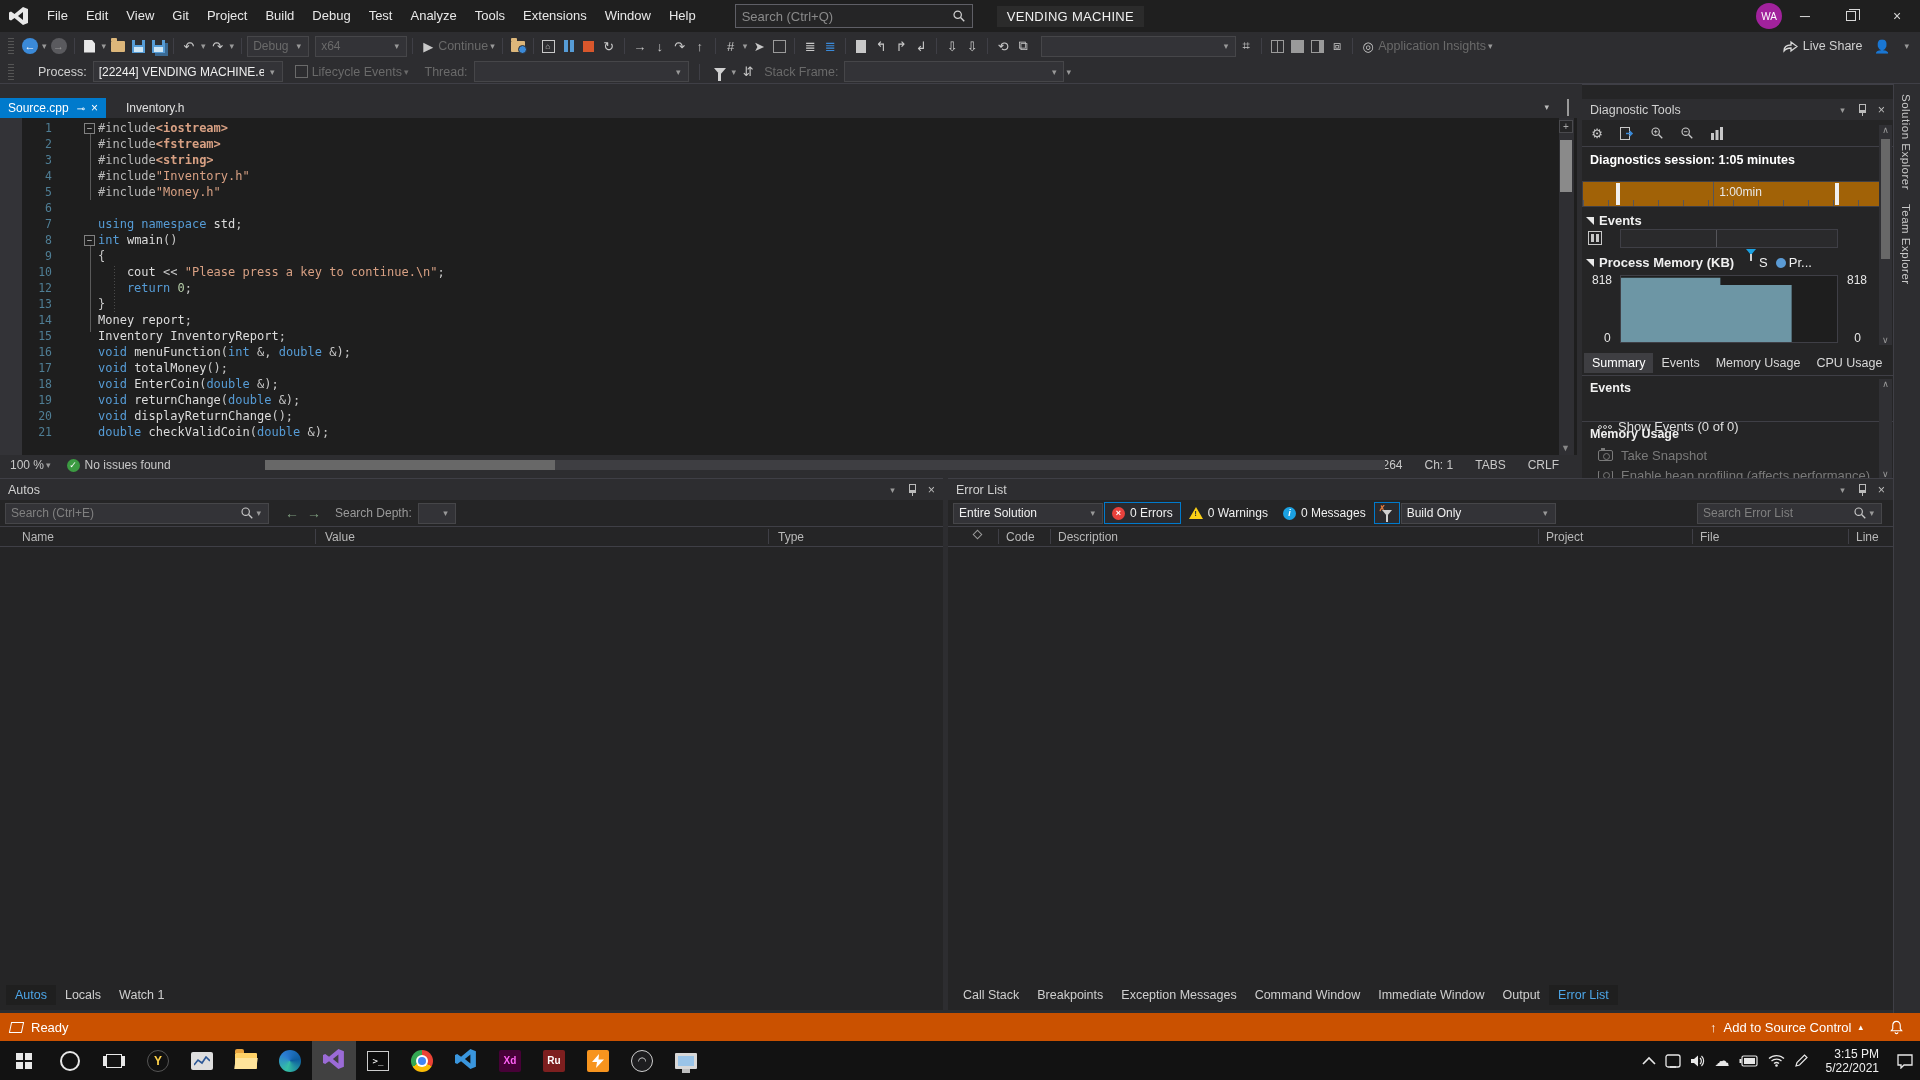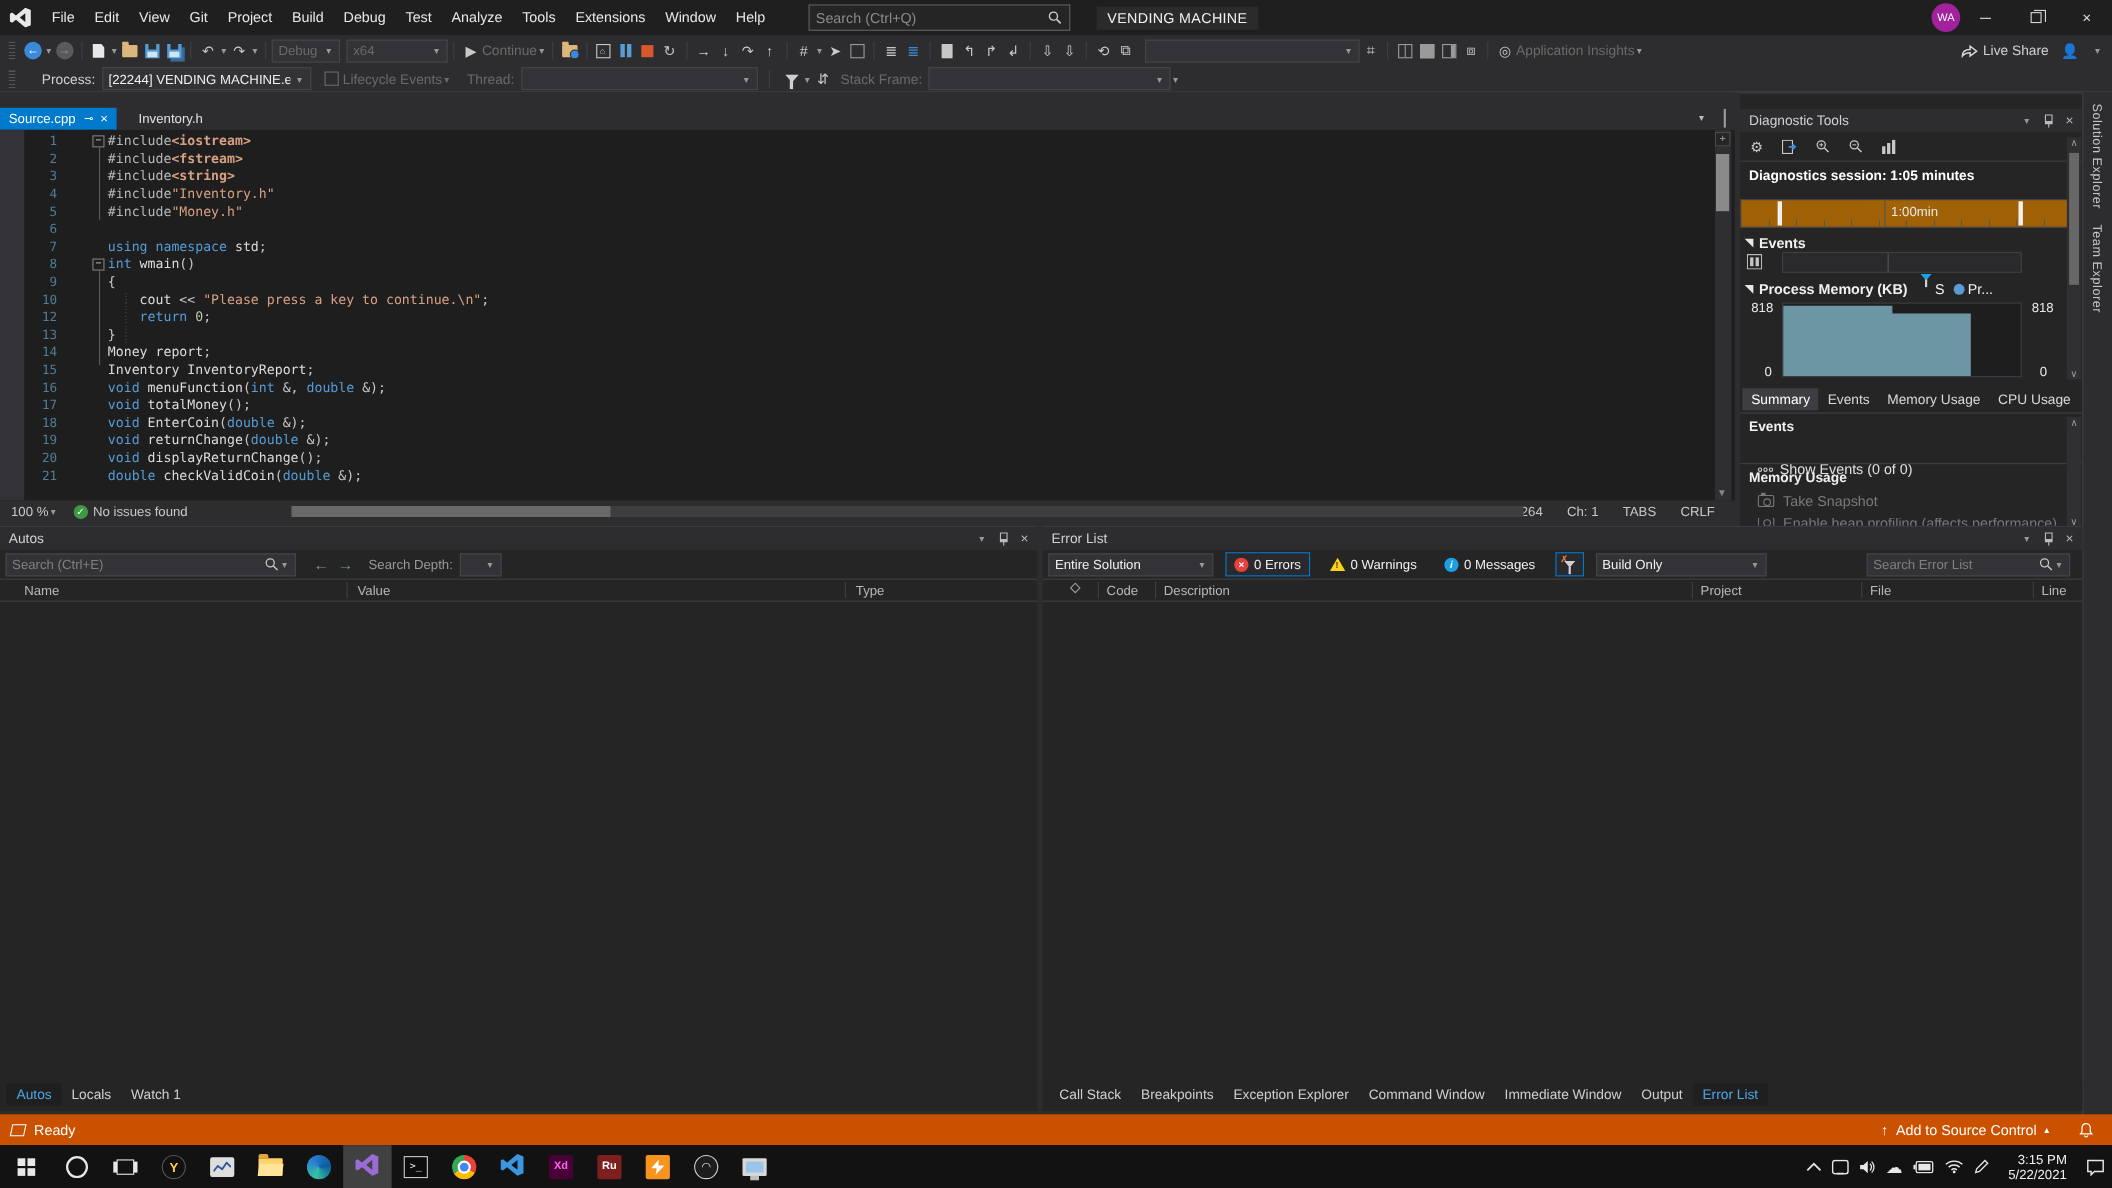--- a/index.html
+++ b/index.html
@@ -583,21 +583,21 @@
 
   <div class="abs toolwin" style="left:948px; top:478px; width:945px; height:532px" id="errlist">
     <div class="tw-title">
       <span>Error List</span>
       <span class="tw-ticons">
         <span class="caret">▾</span>
         <span class="pin-ico"></span>
         <span>×</span>
       </span>
     </div>
-    <div class="tw-toolbar" style="gap:11px">
+    <div class="tw-toolbar" style="gap:1px">
       <span class="combo" style="width:150px">
           <span class="cv" style="color:#f0f0f0">Entire Solution</span>
           <span class="caret">▾</span>
         </span>
       <span class="errbtn boxed">
         <span class="ico-err">×</span>
         <span>0 Errors</span>
       </span>
       <span class="errbtn">
         <span class="ico-warn">
@@ -636,21 +636,21 @@
       <span class="colsep" style="left:50px"></span>
       <span class="colsep" style="left:102px"></span>
       <span class="colsep" style="left:590px"></span>
       <span class="colsep" style="left:744px"></span>
       <span class="colsep" style="left:900px"></span>
     </div>
     <div style="height:436px"></div>
     <div class="bottabs" id="errlist-tabs">
         <div class="btab">Call Stack</div>
         <div class="btab">Breakpoints</div>
-        <div class="btab">Exception Explorer</div>
+        <div class="btab">Exception Messages</div>
         <div class="btab">Command Window</div>
         <div class="btab">Immediate Window</div>
         <div class="btab">Output</div>
         <div class="btab active">Error List</div>
       </div>
   </div>
 
   <div class="abs" id="vsstatus">
     <span class="flagico"></span>
     <span>Ready</span>

